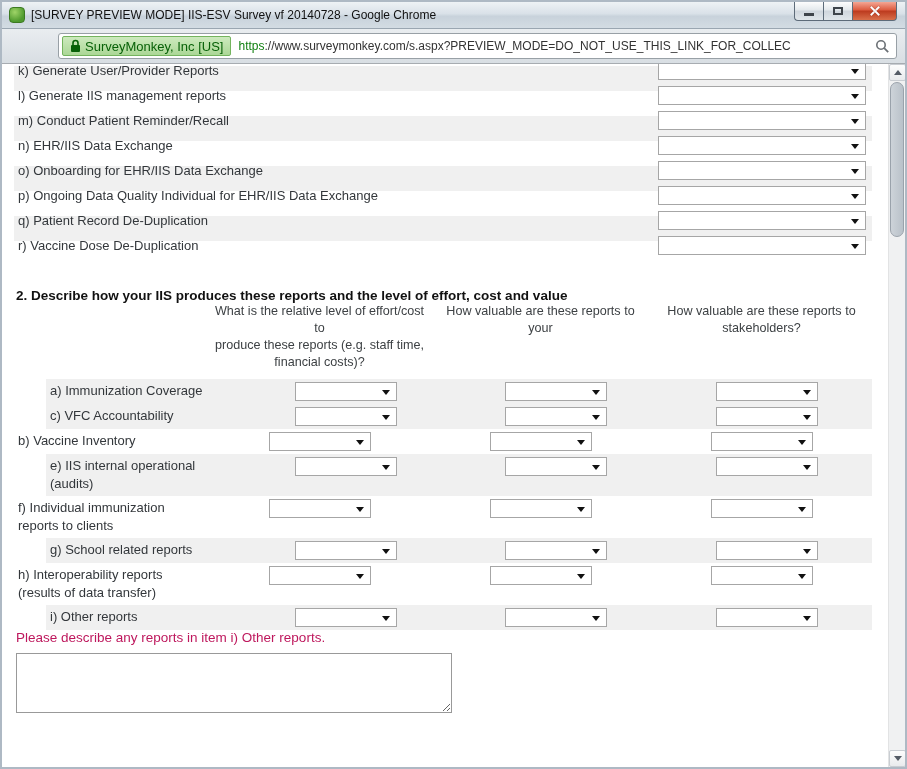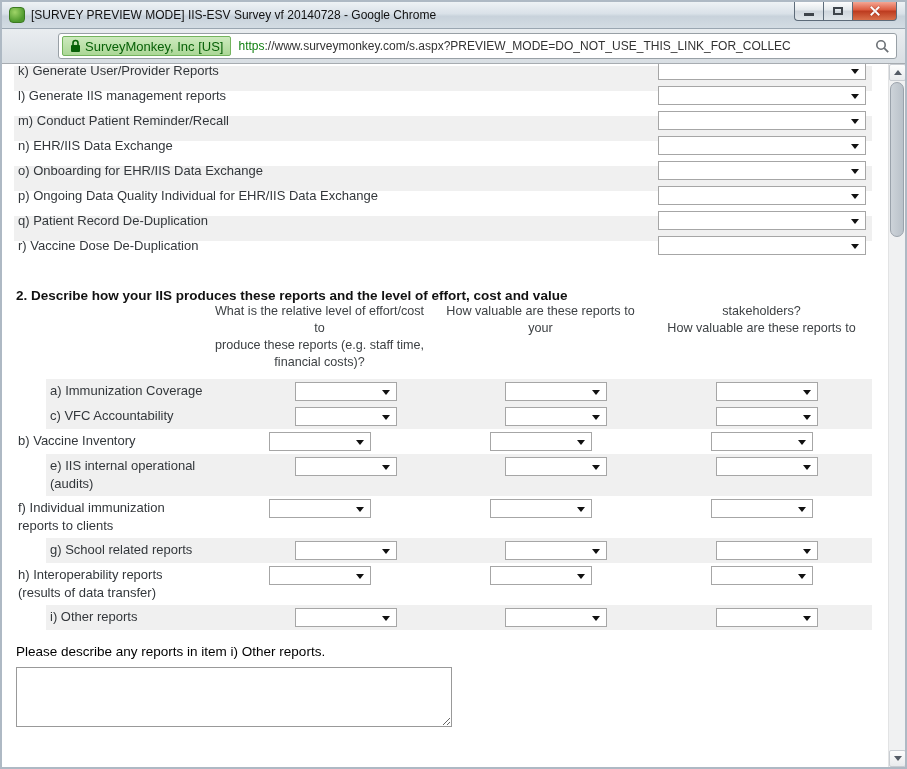--- a/index.html
+++ b/index.html
@@ -48,21 +48,21 @@
   .m-grid { display:grid; grid-template-columns:195px 1fr 1fr 1fr; }
   .m-head { margin-bottom:8px; }
   .m-head .hcell { text-align:center; font-size:12.6px; line-height:17px; color:#3d4144; padding:0 4px; }
   .m-row { display:grid; grid-template-columns:195px 1fr 1fr 1fr; align-items:start; padding:3px 0; }
   .m-row.alt { background:#f0f0f0;margin-left:32px; }
   .m-label { padding-left:4px; font-size:13px; line-height:18px; color:#33373b; }
   .m-label span { display:inline-block; max-width:185px; }
   .m-cell { display:flex; justify-content:center; }
   .m-dd { width:102px; }
 
-  .other-prompt { margin-top:14px; font-size:13.5px; color:#000000; padding-left:2px; }
+  .other-prompt { font-size:13.5px; color:#be185d; padding-left:2px; }
   .other-textarea { margin-top:8px; margin-left:2px; width:436px; height:60px; border:1px solid #999; resize:both; font-family:"Liberation Sans", sans-serif; font-size:13px; }
 
   
   .scrollbar { position:absolute; top:0; right:0; bottom:0; width:17px; background:#f0f1f2; border-left:1px solid #e2e3e4; }
   .sb-btn { position:absolute; left:0; width:17px; height:17px; background:linear-gradient(#fdfdfd,#e9ebed); border:1px solid #c9cdd2; border-radius:2px; display:flex; align-items:center; justify-content:center; cursor:default; }
   .sb-btn.up { top:0; }
   .sb-btn.down { bottom:0; }
   .sb-tri-up { width:0; height:0; border-left:4px solid transparent; border-right:4px solid transparent; border-bottom:5px solid #555c66; }
   .sb-tri-down { width:0; height:0; border-left:4px solid transparent; border-right:4px solid transparent; border-top:5px solid #555c66; }
   .sb-thumb { position:absolute; left:1px; top:18px; width:14px; height:155px; background:linear-gradient(to right,#cdd3d9,#b9c1c9); border:1px solid #9aa2ab; border-radius:8px; cursor:default; }
@@ -165,22 +165,22 @@
         <div></div>
         <div class="hcell">
           <div>What is the relative level of effort/cost to</div>
           <div>produce these reports (e.g. staff time,</div>
           <div>financial costs)?</div>
         </div>
         <div class="hcell">
           <div>How valuable are these reports to your</div>
         </div>
         <div class="hcell">
+          <div>How valuable are these reports to</div>
           <div>stakeholders?</div>
-          <div>How valuable are these reports to</div>
         </div>
       </div>
 
       <div class="m-row alt">
         <div class="m-label"><span>a) Immunization Coverage</span></div>
         <div class="m-cell">
             <div class="dropdown m-dd">
               <i class="tri"></i>
             </div>
           </div>

